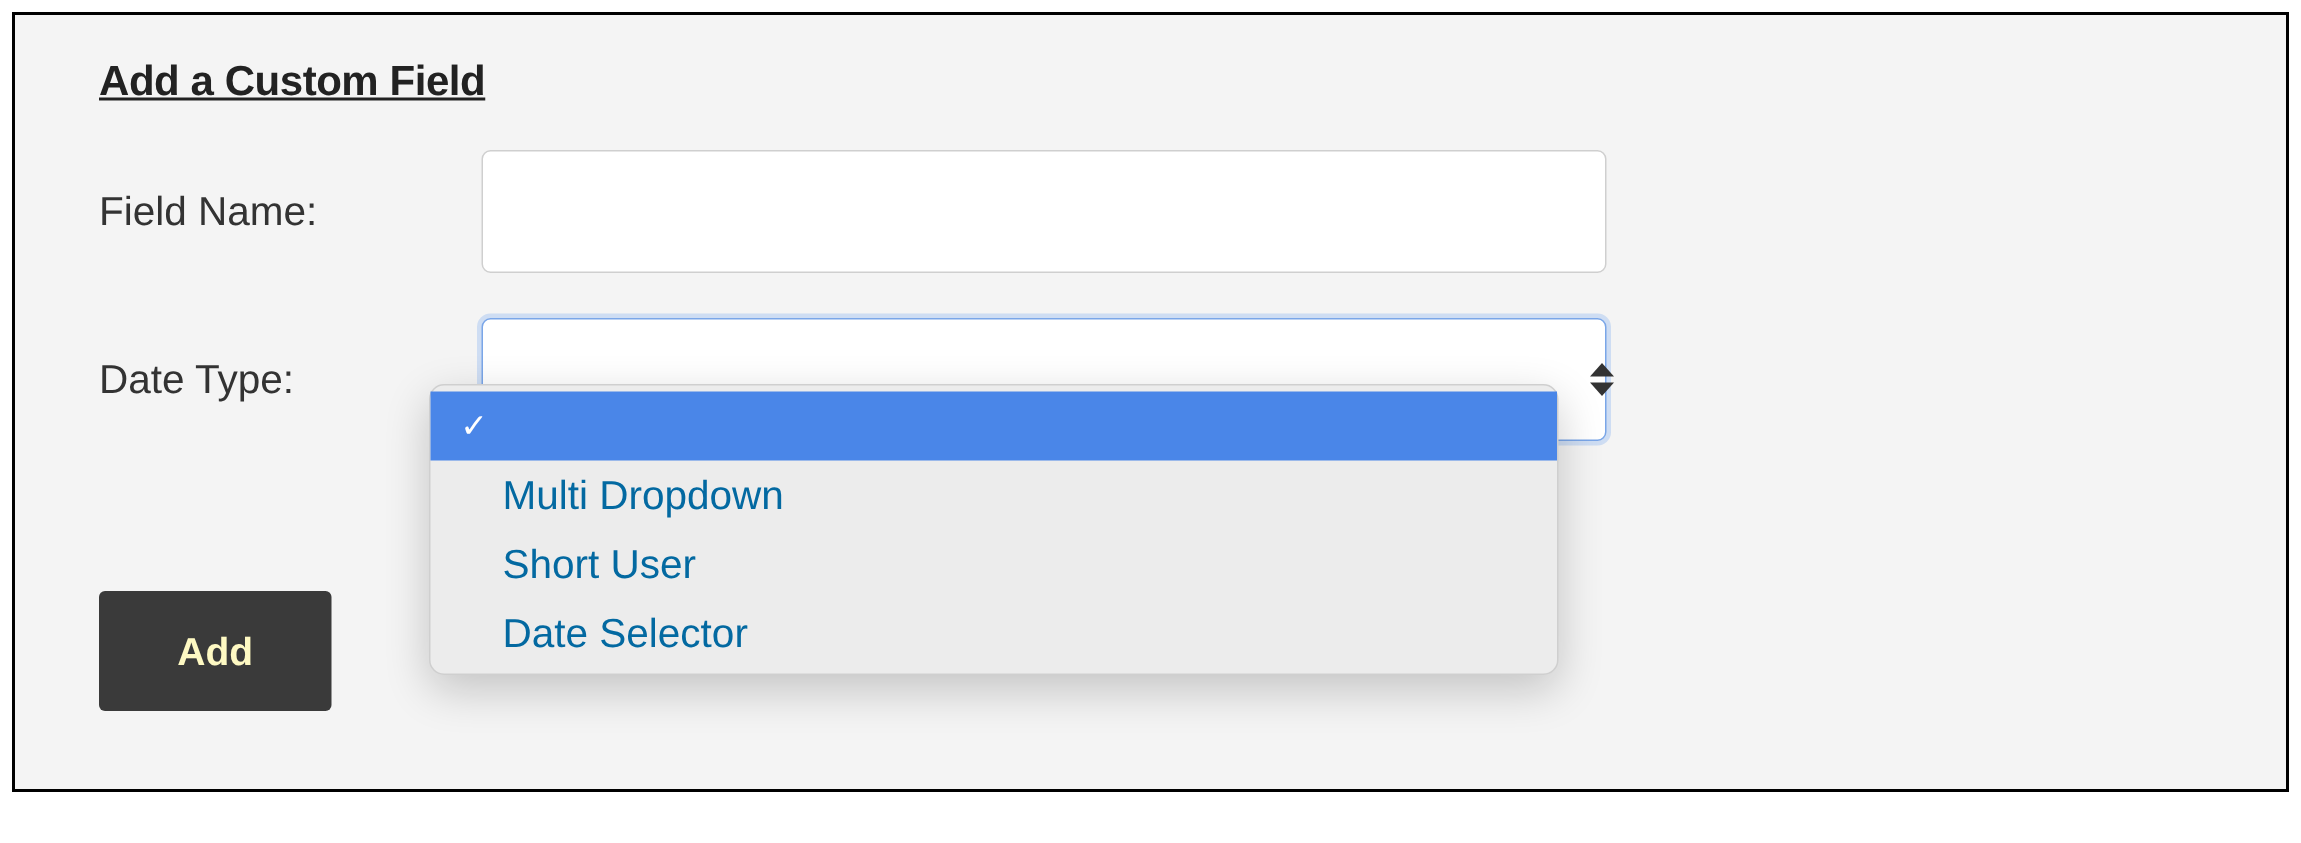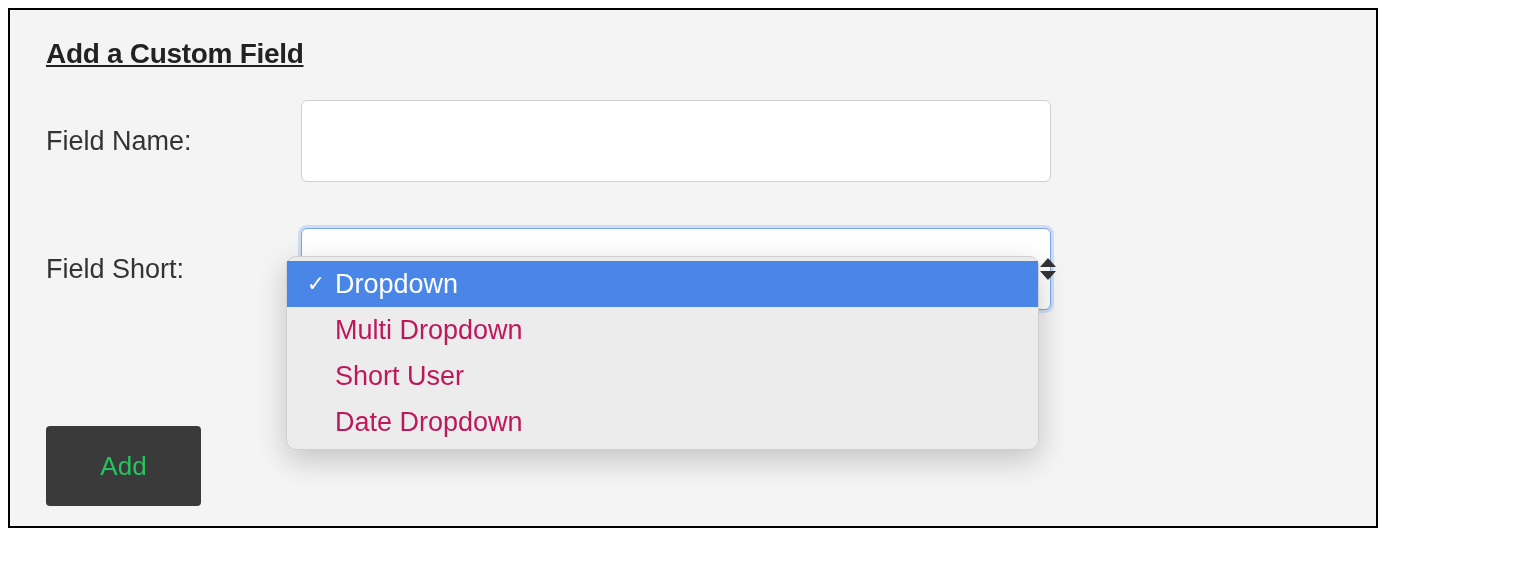--- a/index.html
+++ b/index.html
@@ -8,39 +8,39 @@
     padding: 0;
   }
   html, body {
     width: 1534px;
     height: 562px;
     font-family: -apple-system, "Helvetica Neue", Arial, sans-serif;
     background: #ffffff;
   }
   .outer {
     position: relative;
-    width: 1370px;
+    width: 1518px;
     height: 520px;
     margin: 8px;
     border: 2px solid #000000;
     background: #f4f4f4;
-    padding: 28px 36px 20px 36px;
+    padding: 28px 36px 20px 56px;
   }
   .section-title {
     font-size: 28px;
     font-weight: 700;
     text-decoration: underline;
     color: #222;
     letter-spacing: -0.3px;
     margin-bottom: 30px;
   }
   .form-row {
     display: flex;
     align-items: center;
-    margin-bottom: 46px;
+    margin-bottom: 30px;
   }
   .label-col {
     width: 255px;
     font-size: 27px;
     color: #333;
   }
   .text-input {
     width: 750px;
     height: 82px;
     font-size: 26px;
@@ -86,23 +86,23 @@
     width: 0; height: 0;
     border-left: 8px solid transparent;
     border-right: 8px solid transparent;
     border-top: 9px solid #333;
   }
   .add-button {
     margin-top: 70px;
     width: 155px;
     height: 80px;
     background: #3a3a3a;
-    color: #22c55e;
+    color: #fef9c3;
     font-size: 26px;
-    font-weight: 400;
+    font-weight: 700;
     border: none;
     border-radius: 4px;
     cursor: pointer;
   }
 
   
   .dropdown-popup {
     position: absolute;
     left: 276px;
     top: 246px;
@@ -113,21 +113,21 @@
     box-shadow: 0 10px 30px rgba(0,0,0,0.20);
     padding: 4px 0;
     z-index: 50;
   }
   .option {
     display: flex;
     align-items: center;
     height: 46px;
     padding: 0 14px;
     font-size: 27px;
-    color: #be185d;
+    color: #0369a1;
     cursor: pointer;
   }
   .option.selected {
     background: #4a86e8;
     color: #ffffff;
   }
   .check-slot {
     width: 30px;
     display: inline-flex;
     justify-content: center;
@@ -146,46 +146,45 @@
   <h2 class="section-title">Add a Custom Field</h2>
 
   
   <div class="form-row">
     <div class="label-col">Field Name:</div>
     <input type="text" class="text-input" value="" style="">
   </div>
 
   
   <div class="form-row">
-    <div class="label-col">Field Short:</div>
+    <div class="label-col">Date Type:</div>
     <div class="select-wrap">
       <div class="select-box"></div>
       <div class="chevron-group">
         <div class="chev-up"></div>
         <div class="chev-down"></div>
       </div>
     </div>
   </div>
 
   
   <button class="add-button">Add</button>
 
   
   <div class="dropdown-popup">
     <div class="option selected">
       <span class="check-slot">✓</span>
-      <span class="opt-label">Dropdown</span>
     </div>
     <div class="option">
       <span class="check-slot"></span>
       <span class="opt-label">Multi Dropdown</span>
     </div>
     <div class="option">
       <span class="check-slot"></span>
       <span class="opt-label">Short User</span>
     </div>
     <div class="option">
       <span class="check-slot"></span>
-      <span class="opt-label">Date Dropdown</span>
+      <span class="opt-label">Date Selector</span>
     </div>
   </div>
 
 </div>
 
 </body></html>

